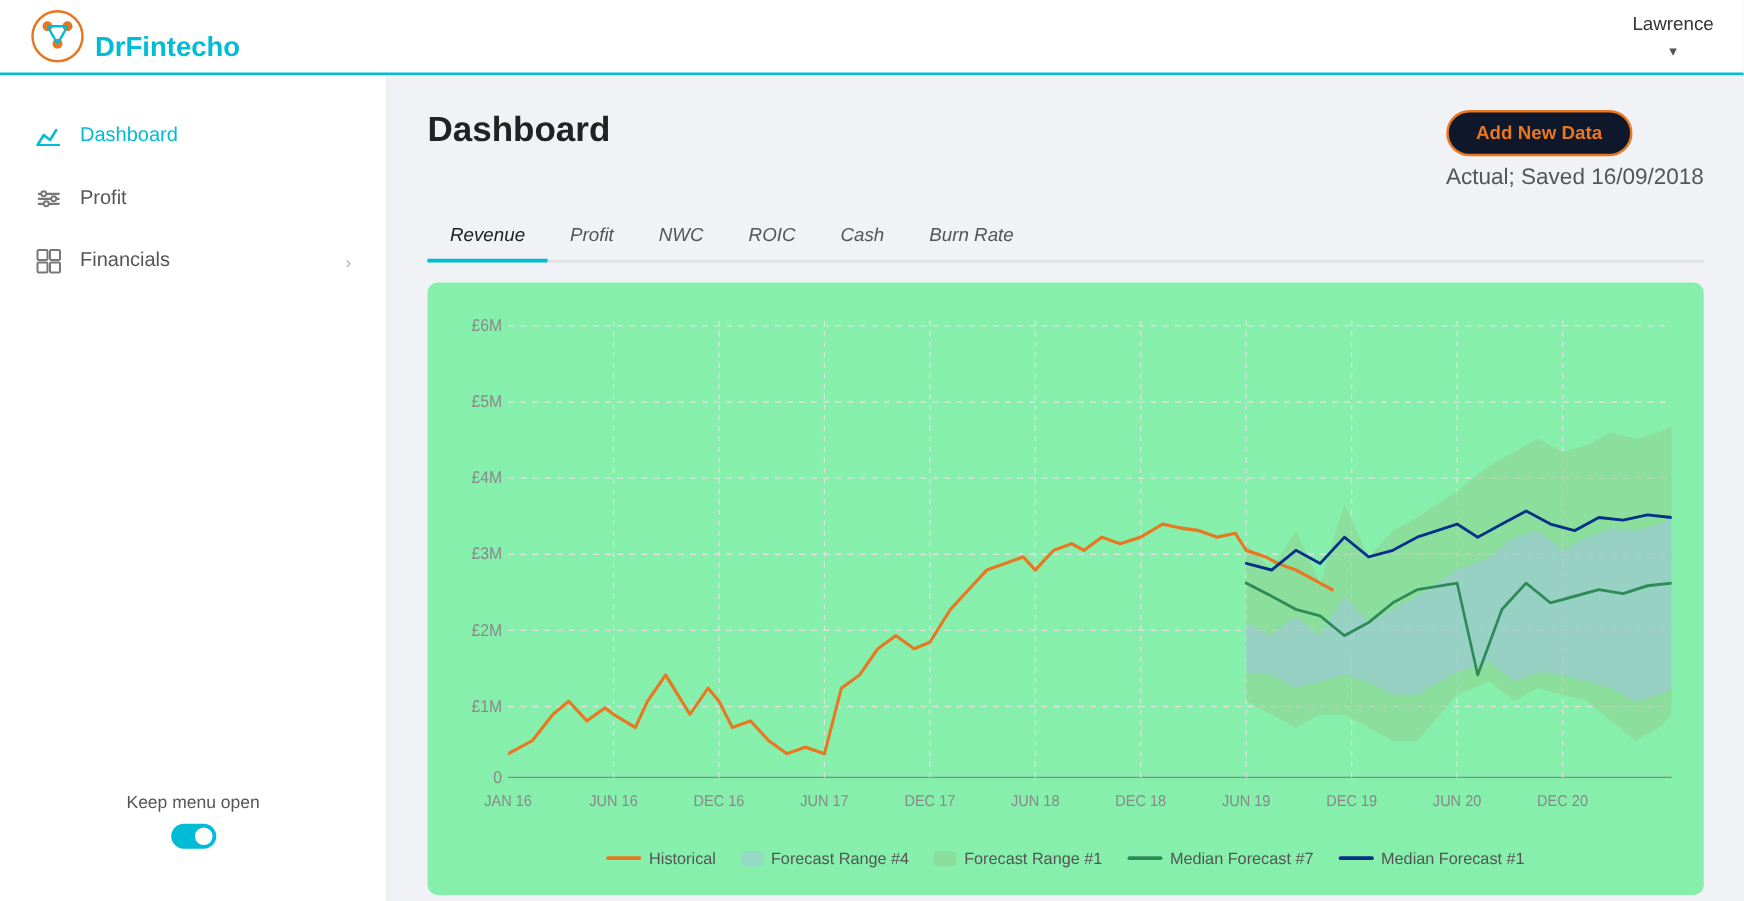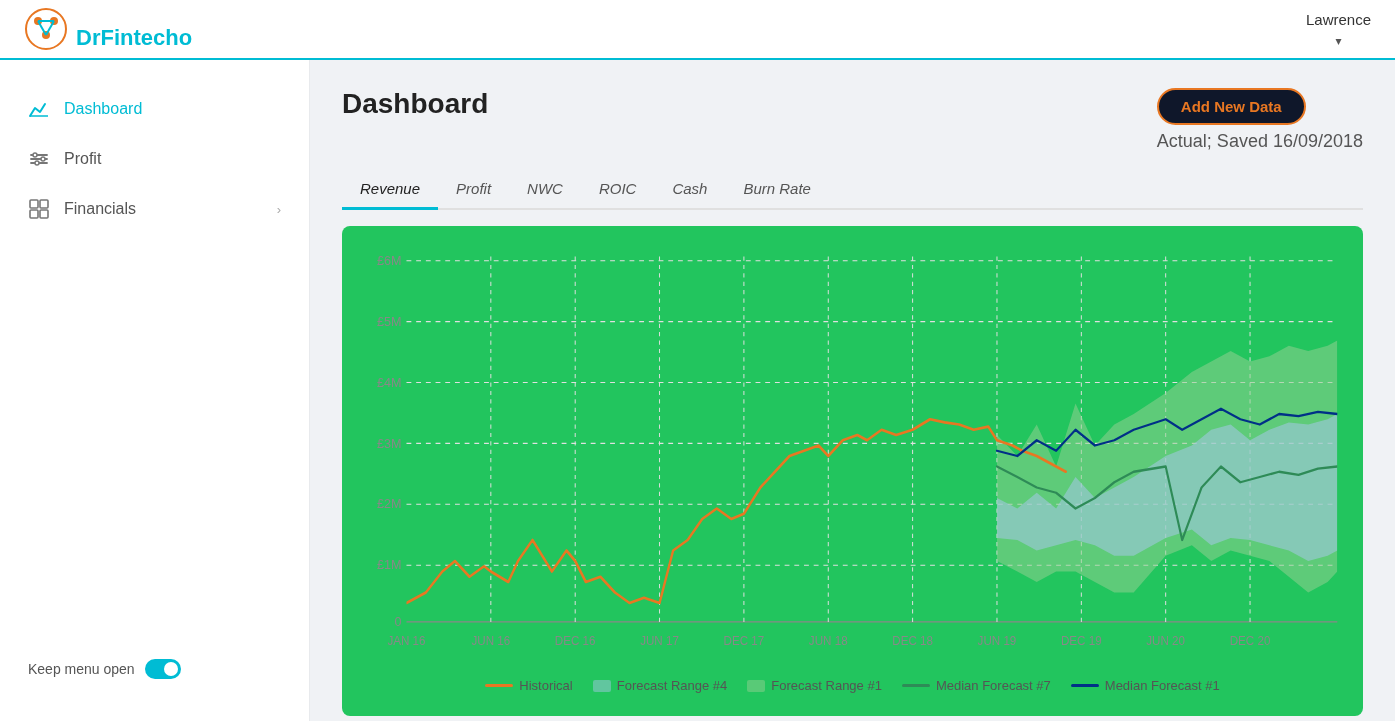--- a/index.html
+++ b/index.html
@@ -33,21 +33,21 @@
       padding: 14px 28px; cursor: pointer; font-size: 16px; color: #555;
     }
     .nav-item.active { color: #00bcd4; }
     .nav-item .nav-icon { width: 22px; height: 22px; display: flex; align-items: center; justify-content: center; }
     .nav-item .nav-label { flex: 1; }
     .nav-item .chevron { font-size: 13px; color: #aaa; }
 
     .sidebar-footer {
       margin-top: auto; padding: 18px 28px;
       display: flex; align-items: center; gap: 10px;
-      font-size: 14px; color: #555;
+      font-size: 14px; color: #555; flex-direction: column;
     }
     .toggle {
       width: 36px; height: 20px; background: #00bcd4; border-radius: 10px;
       position: relative; display: inline-block;
     }
     .toggle::after {
       content: ''; position: absolute; right: 3px; top: 3px;
       width: 14px; height: 14px; background: #fff; border-radius: 50%;
     }
 
@@ -68,21 +68,21 @@
     
     .tabs { display: flex; gap: 0; border-bottom: 2px solid #e0e0e0; margin-bottom: 0; font-style: italic; }
     .tab {
       padding: 10px 18px; font-size: 15px; color: #555; cursor: pointer;
       border-bottom: 3px solid transparent; margin-bottom: -2px;
     }
     .tab.active { color: #222; border-bottom: 3px solid #00bcd4; font-weight: 500; }
 
     
     .chart-container {
-      background: #22c55e; border-radius: 8px; padding: 20px 16px 16px 16px;
+      background: #86efac; border-radius: 8px; padding: 20px 16px 16px 16px;
       margin-top: 16px; height: 490px; position: relative;
     }
 
     .chart-svg { width: 100%; height: 420px; }
 
     
     .legend {
       display: flex; gap: 20px; align-items: flex-end; justify-content: center;
       margin-top: 8px; font-size: 13px; color: #555; flex-wrap: wrap;
     }

